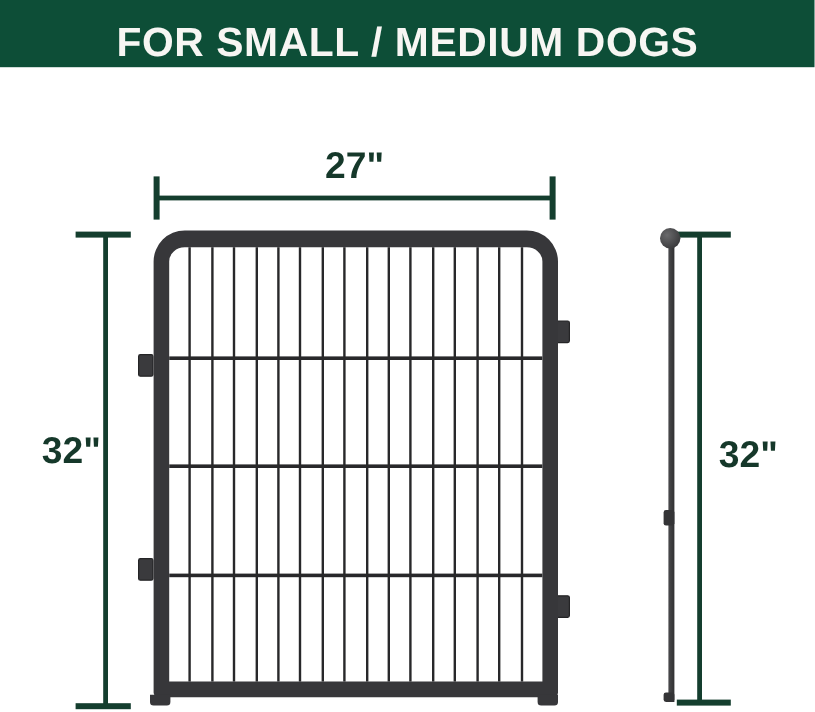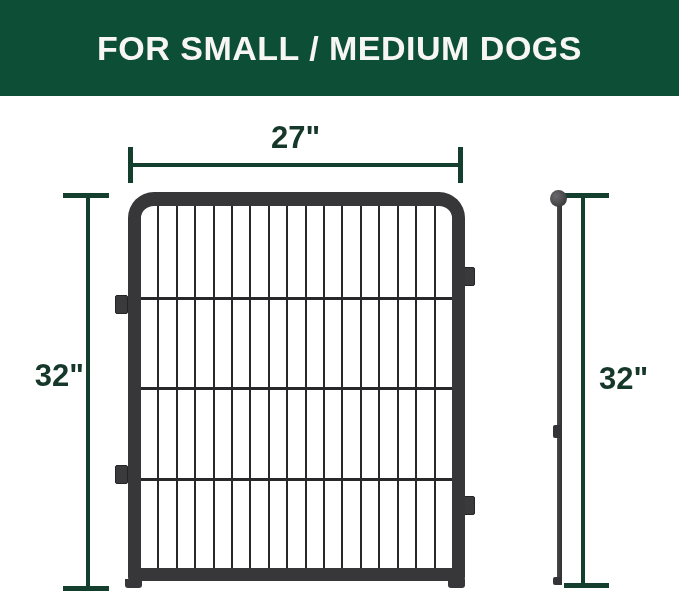--- a/index.html
+++ b/index.html
@@ -5,23 +5,23 @@
   html,body{margin:0;padding:0;background:#fff;}
   .canvas{
     position:relative;
     width:679px;height:593px;
     background:var(--background,#ffffff);
     overflow:hidden;
     font-family:"Liberation Sans", sans-serif;
   }
   
   .banner{
-    position:absolute;left:0;top:0;width:679px;height:96px;
+    position:absolute;left:0;top:0;width:679px;height:56px;
     background:var(--banner-bg,#0d4e37);
-    display:flex;align-items:center;justify-content:center;
+    display:flex;align-items:flex-end;justify-content:center;
   }
   .banner-title{
     color:var(--banner-text,#f7f6f3);
     font-size:34px;font-weight:800;letter-spacing:0.5px;
     white-space:nowrap;
   }
   
   .dim{position:absolute;background:var(--dimension-line,#143e2e);}
   .dim-label{
     position:absolute;color:var(--dimension-text,#15382a);

